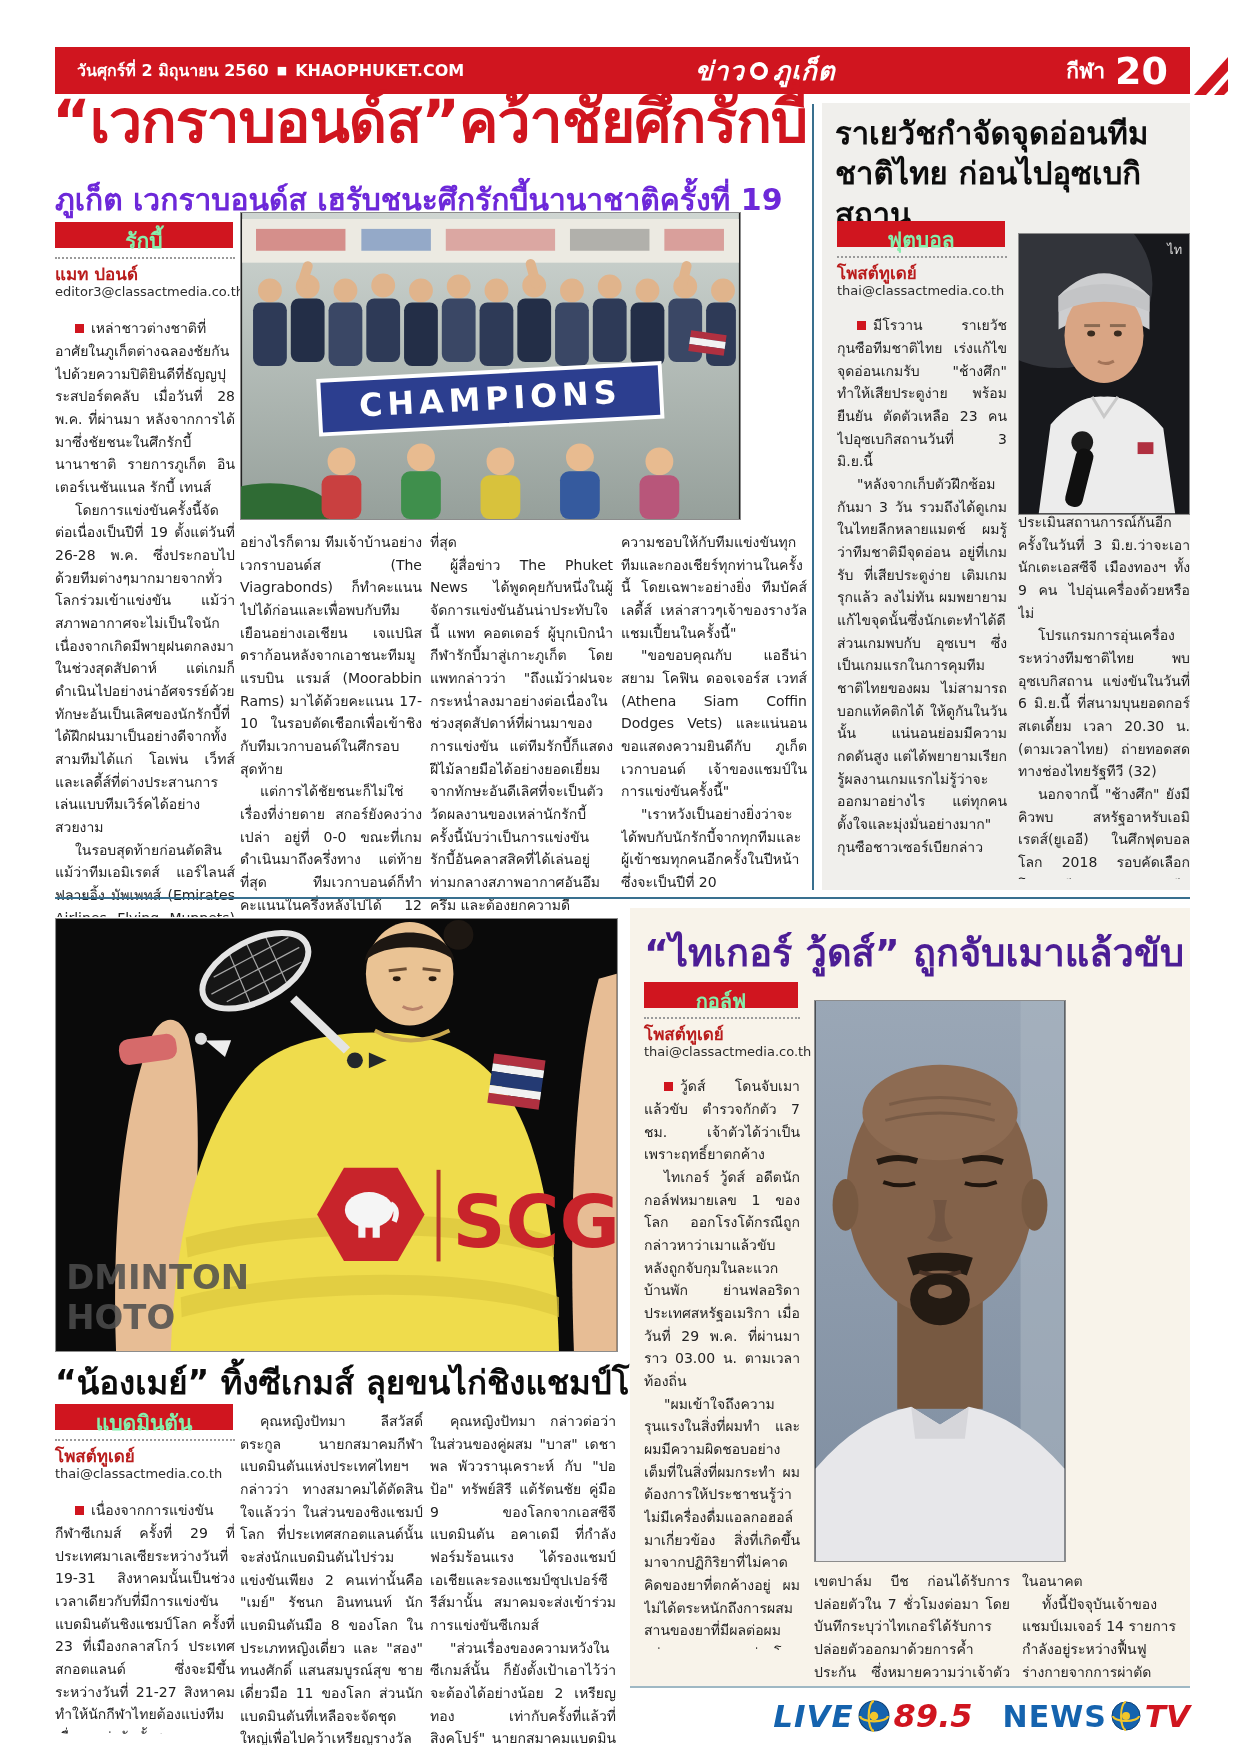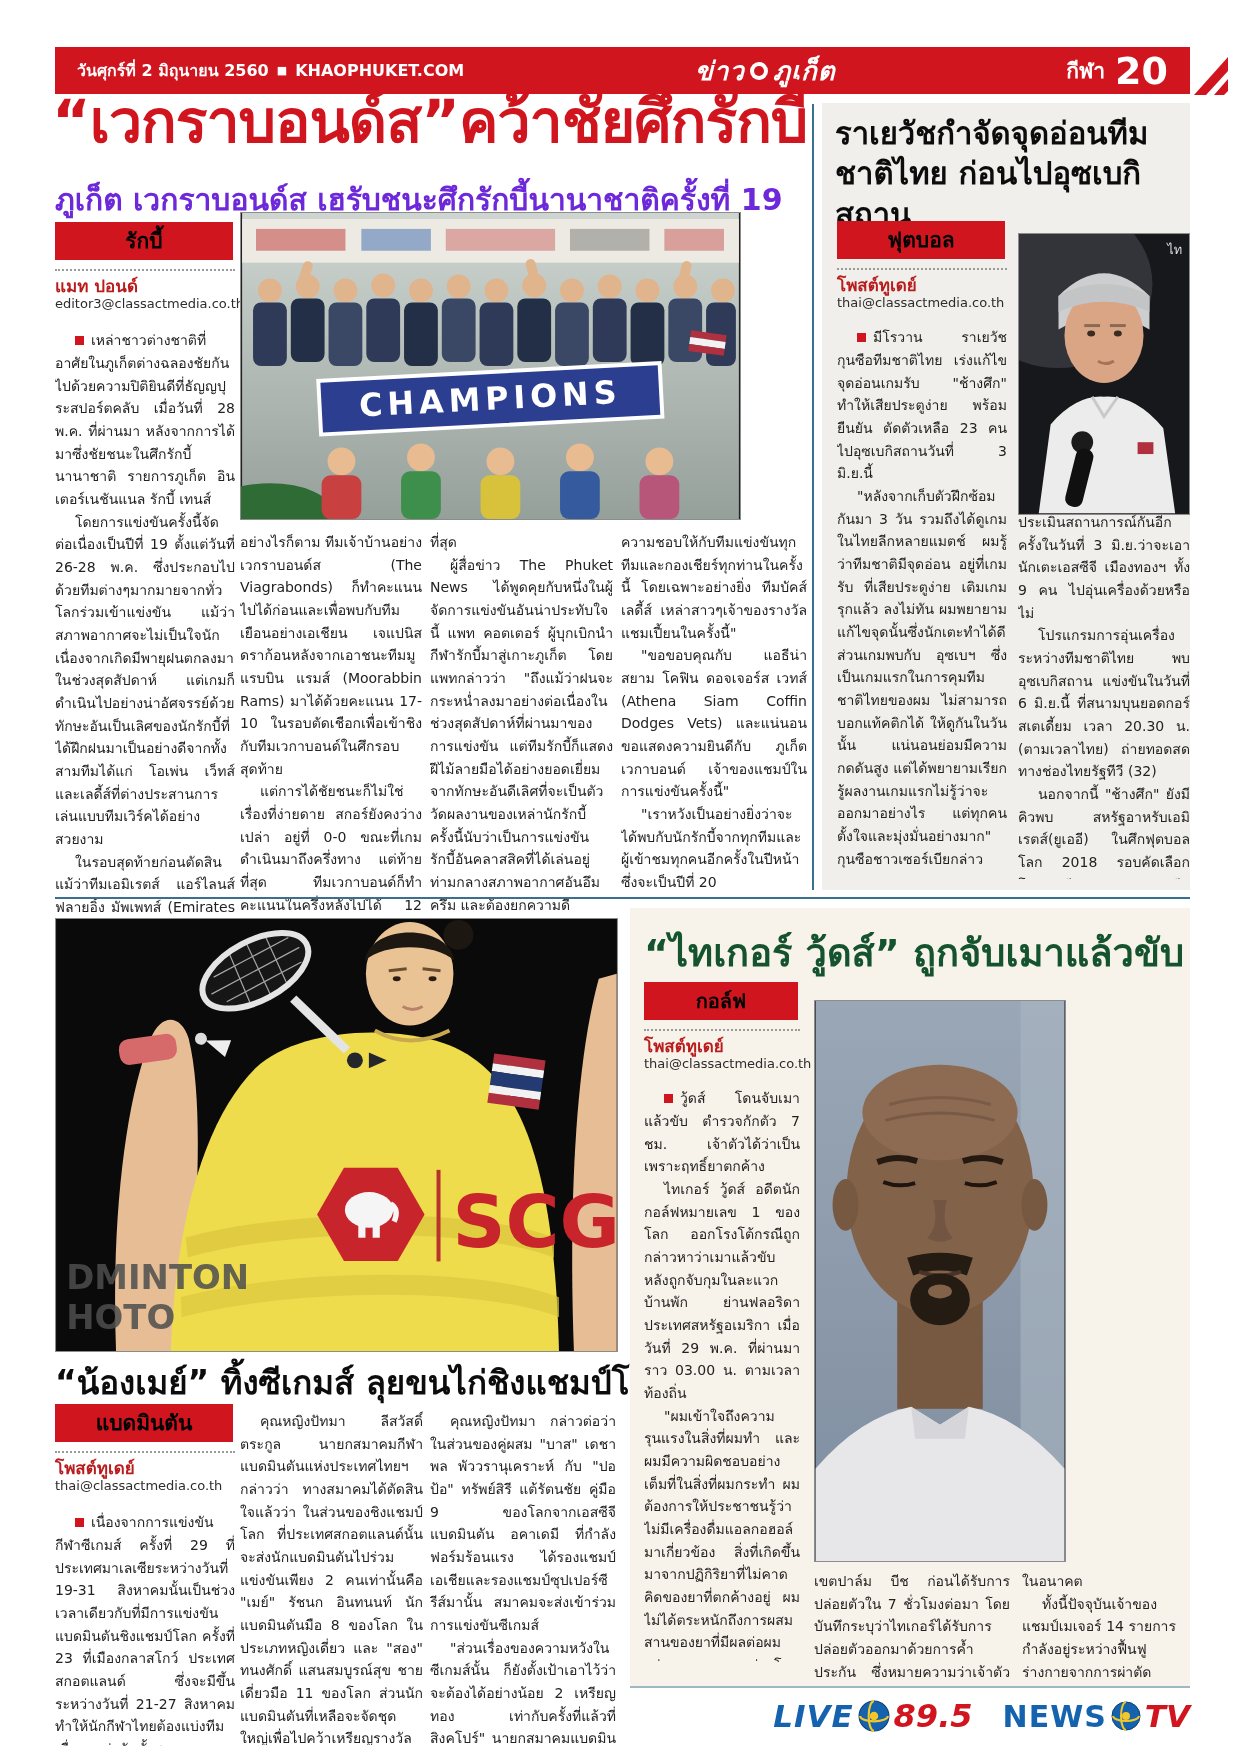--- a/index.html
+++ b/index.html
@@ -16,24 +16,24 @@
   .logo-globe::after{content:"";position:absolute;left:4px;top:4px;width:10px;height:10px;border-radius:50%;background:#d0151f;}
   .m-right{display:flex;align-items:center;gap:10px;}
   .m-section{font-size:21px;font-weight:bold;}
   .m-page{font-size:38px;font-weight:bold;line-height:1;}
 
   
   .rugby-head{color:#d0151f;font-weight:bold;font-size:59px;line-height:1;white-space:nowrap;letter-spacing:-1px;}
   .rugby-sub{color:#6d28d9;font-weight:bold;font-size:30px;white-space:nowrap;}
   .fb-head{color:#0c0c0c;font-weight:bold;font-size:31px;line-height:1.3;}
   .bad-head{color:#0c0c0c;font-weight:bold;font-size:33px;white-space:nowrap;}
-  .golf-head{color:#14532d;font-weight:bold;font-size:38px;white-space:nowrap;}
-
-  
-  .chip{background:#d0151f;color:#000000;font-weight:bold;font-size:21px;text-align:center;height:38px;line-height:38px;}
+  .golf-head{color:#4c1d95;font-weight:bold;font-size:38px;white-space:nowrap;}
+
+  
+  .chip{background:#d0151f;color:#86efac;font-weight:bold;font-size:21px;text-align:center;height:26px;line-height:38px;}
   .dotted{border-top:2px dotted #9a9a9a;margin:9px 0 5px;}
   .byline-name{color:#b91c1c;font-weight:bold;font-size:17px;line-height:1.2;}
   .byline-email{font-size:13px;color:#2c2c2c;line-height:1.3;}
 
   
   .bodytext{overflow:hidden;}
   .para{margin:0;font-size:14px;line-height:1.62;text-align:justify;text-indent:20px;color:#222;}
   .para.noind{text-indent:0;}
   .sq{display:inline-block;width:9px;height:9px;background:#d0151f;margin-right:7px;}
 

